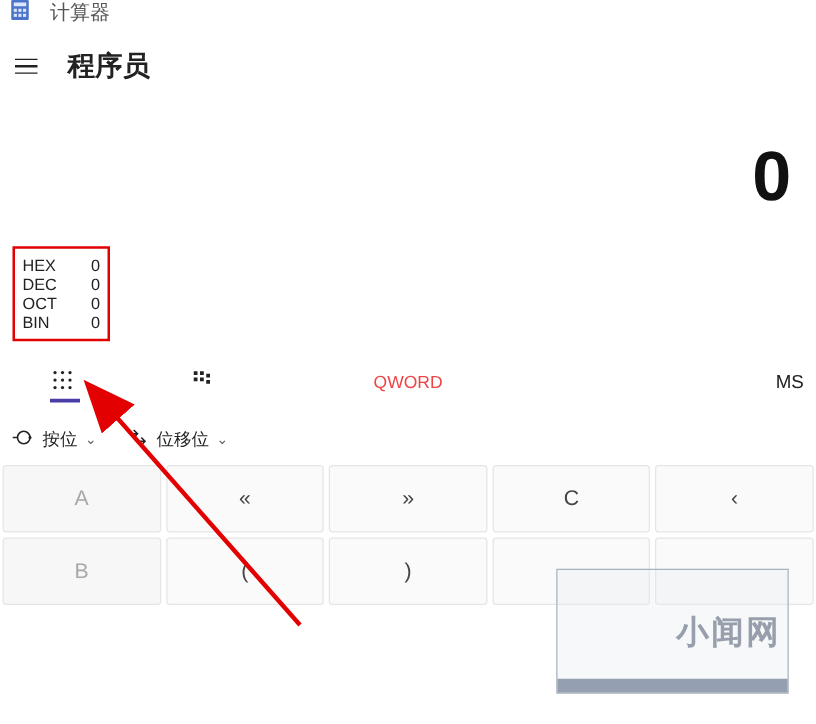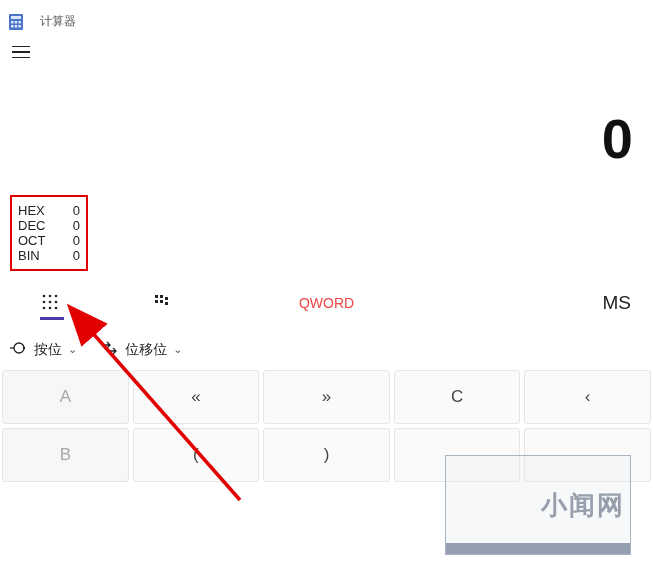--- a/index.html
+++ b/index.html
@@ -7,23 +7,23 @@
   body {
     font-family: "Segoe UI", "Microsoft YaHei", sans-serif;
     background: #fff;
     color: #222;
     position: relative;
   }
   
   .titlebar {
     height: 30px;
     display: flex;
-    align-items: flex-end;
+    align-items: flex-start;
     padding: 0 8px;
-    font-size: 12px;
+    font-size: 16px;
     color: #555;
   }
   .titlebar .app-icon {
     width: 16px; height: 16px;
     margin-right: 16px;
     display: inline-block;
   }
   
   .header {
     display: flex;
@@ -72,21 +72,21 @@
     padding: 4px 8px;
     position: relative;
   }
   .tool-sep { width: 80px; }
   .keypad-icon { width:16px; height:16px; }
   .active-underline { position: absolute; bottom:-3px; left: 6px; width: 24px; height: 3px; background:#4b3da8; }
   .wordsize {
     position: absolute; left: 50%; transform: translateX(-50%);
     font-size: 14px; color:#ef4444; cursor: pointer;
   }
-  .ms { position: absolute; right: 22px; font-size:19px; color:#222; cursor:pointer; }
+  .ms { position: absolute; right: 10px; font-size:15px; color:#222; cursor:pointer; }
   
   .bitops {
     display:flex; align-items:center; gap: 24px;
     padding: 10px 14px 8px 10px;
     font-size: 14px;
   }
   .bitop-btn { display:flex; align-items:center; gap:6px; cursor:pointer; }
   .chev { font-size: 11px; color:#555; }
   .bitop-glyph { width: 18px; height: 18px; }
   
@@ -148,20 +148,21 @@
   </span>
   <span>计算器</span>
 </div>
 
 <div class="header">
   <div class="hamburger">
     <span></span>
       <span></span>
       <span></span>
   </div>
+  <div class="mode-title">程序员</div>
 </div>
 
 <div class="display">0</div>
 
 <div class="bases-wrap">
   <div class="bases">
     <div class="base-row">
       <span class="base-label">HEX</span>
       <span class="base-value">0</span>
     </div>

